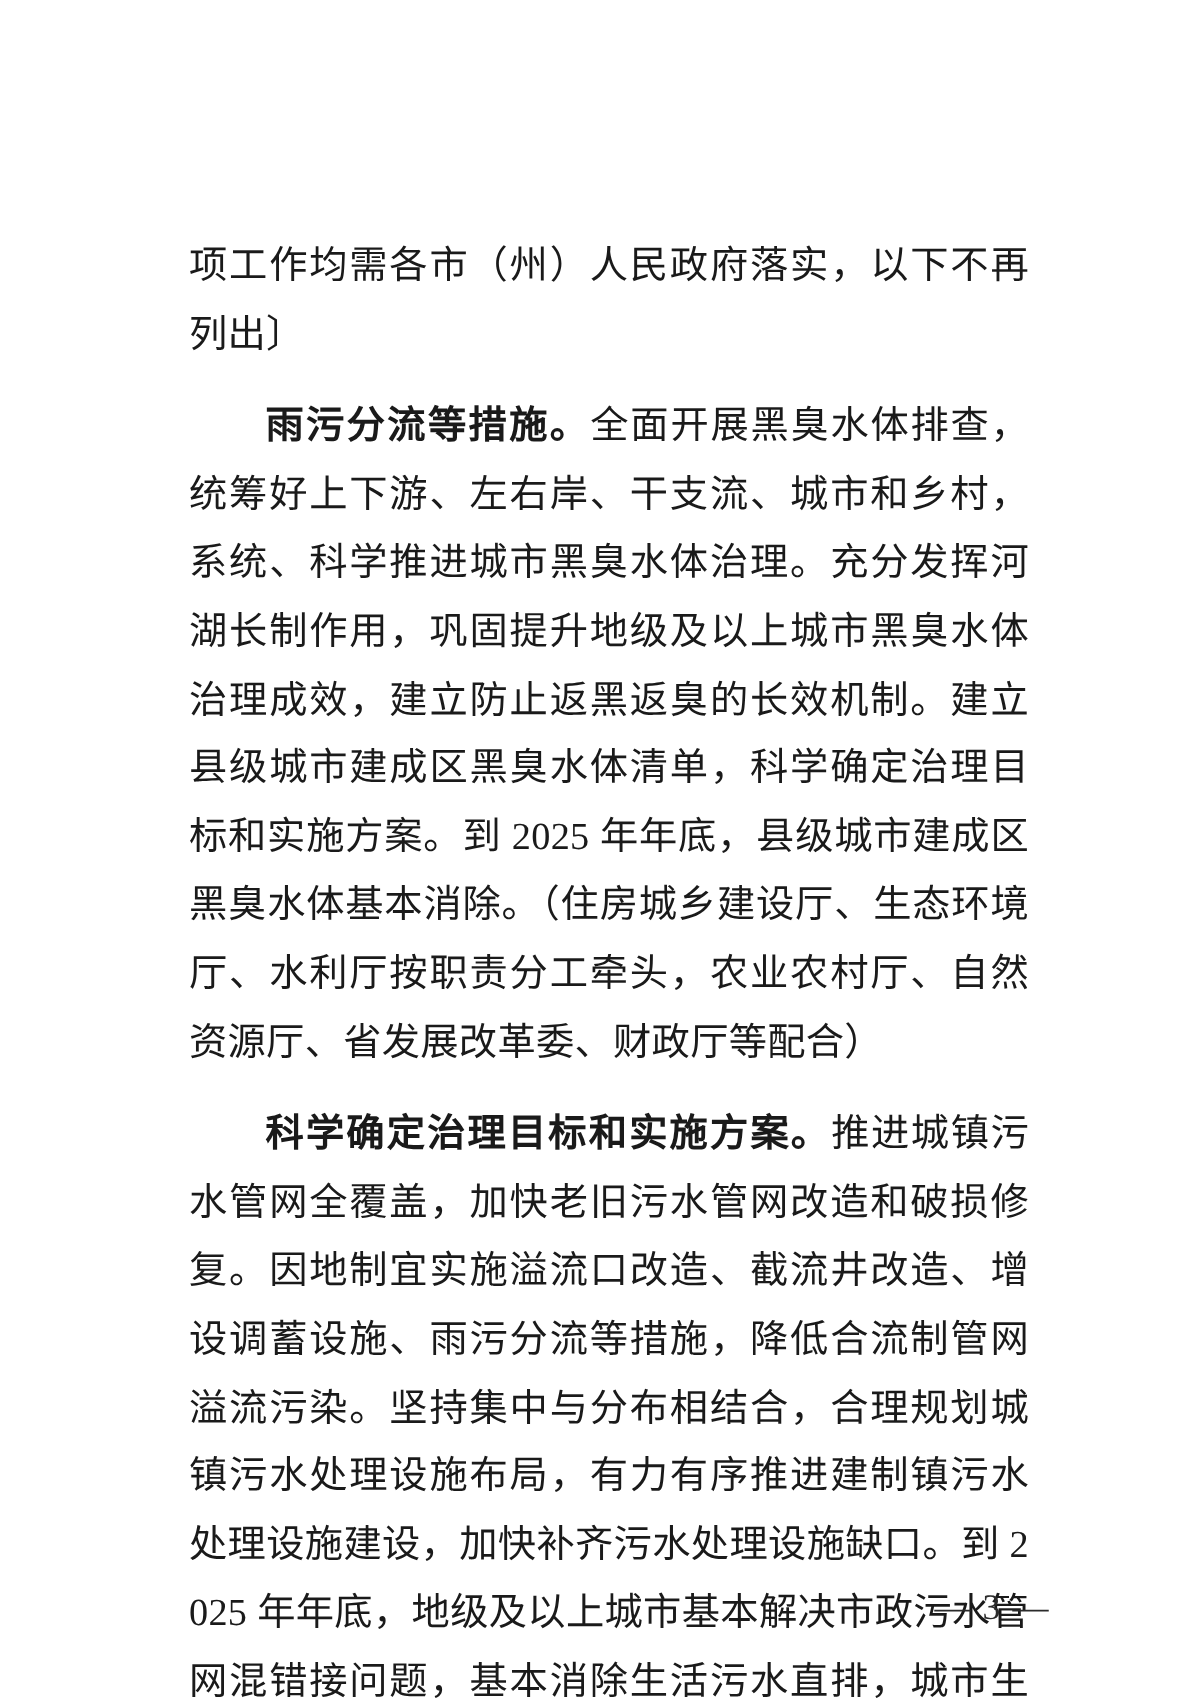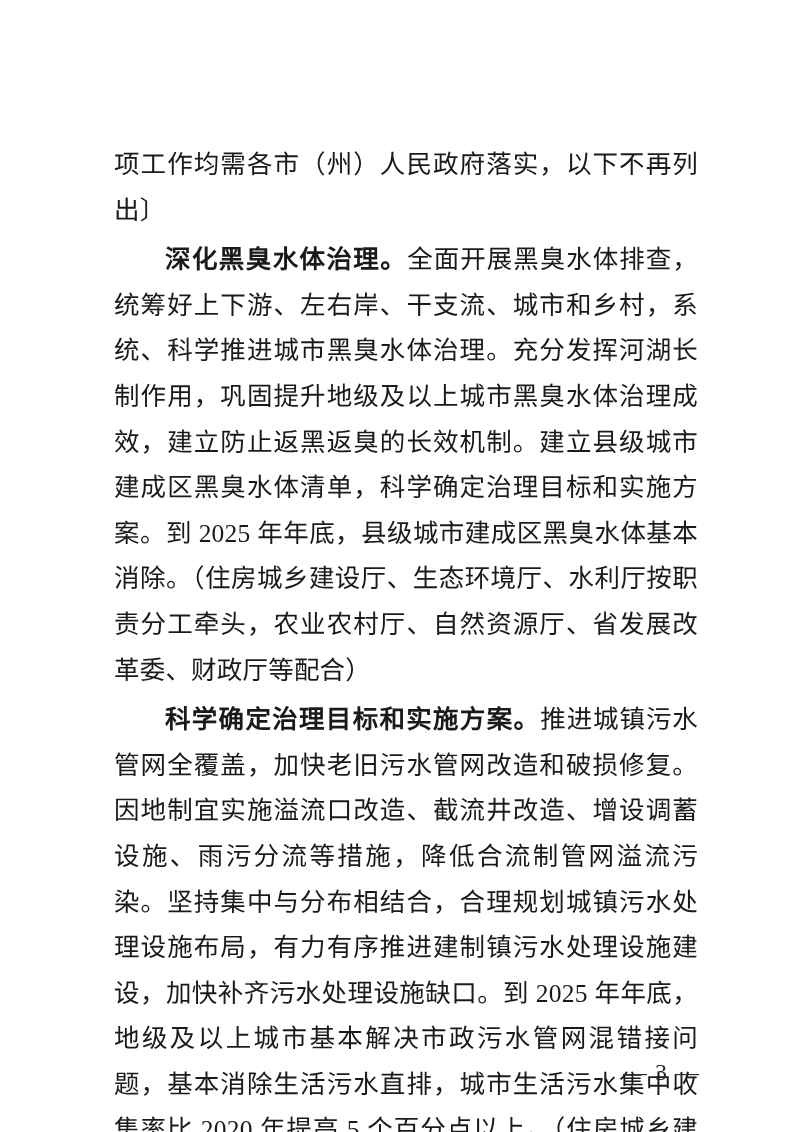--- a/index.html
+++ b/index.html
@@ -24,21 +24,21 @@
   }
 
   #text-body {
     position: absolute;
     left: 110px;
     top: 138px;
     width: 592px;
   }
 
   .para {
-    margin: 4px;
+    margin: 16px;
     font-size: 25.5px;
     line-height: 45.6px;
     text-align: justify;
     text-justify: inter-character;
     text-align-last: left;
     letter-spacing: 0.2px;
     word-break: break-all;
     color: #1a1a1a;
   }
 
@@ -71,21 +71,21 @@
 
 <div id="page">
 
   <div id="text-body">
 
     <p class="para cont">
       <span>项工作均需各市（州）人民政府落实，以下不再列出〕</span>
     </p>
 
     <p class="para indent">
-      <span class="lead">深化黑臭水体治理。</span><span>全面开展黑臭水体排查，统筹好上下游、左右岸、干支流、城市和乡村，系统、科学推进城市黑臭水体治理。充分发挥河湖长制作用，巩固提升地级及以上城市黑臭水体治理成效，建立防止返黑返臭的长效机制。建立县级城市建成区黑臭水体清单，科学确定治理目标和实施方案。到 2025 年年底，县级城市建成区黑臭水体基本消除。（住房城乡建设厅、生态环境厅、水利厅按职责分工牵头，农业农村厅、自然资源厅、省发展改革委、财政厅等配合）</span>
+      <span class="lead">雨污分流等措施。</span><span>全面开展黑臭水体排查，统筹好上下游、左右岸、干支流、城市和乡村，系统、科学推进城市黑臭水体治理。充分发挥河湖长制作用，巩固提升地级及以上城市黑臭水体治理成效，建立防止返黑返臭的长效机制。建立县级城市建成区黑臭水体清单，科学确定治理目标和实施方案。到 2025 年年底，县级城市建成区黑臭水体基本消除。（住房城乡建设厅、生态环境厅、水利厅按职责分工牵头，农业农村厅、自然资源厅、省发展改革委、财政厅等配合）</span>
     </p>
 
     <p class="para indent">
       <span class="lead">科学确定治理目标和实施方案。</span><span>推进城镇污水管网全覆盖，加快老旧污水管网改造和破损修复。因地制宜实施溢流口改造、截流井改造、增设调蓄设施、雨污分流等措施，降低合流制管网溢流污染。坚持集中与分布相结合，合理规划城镇污水处理设施布局，有力有序推进建制镇污水处理设施建设，加快补齐污水处理设施缺口。到 2025 年年底，地级及以上城市基本解决市政污水管网混错接问题，基本消除生活污水直排，城市生活污水集中收集率比 2020 年提高 5 个百分点以上。（住房城乡建设厅、省发展改革委按职责分工负责，生态环境厅配合）</span>
     </p>
 
   </div>
 
   <div class="page-number">— 3 —</div>
 

